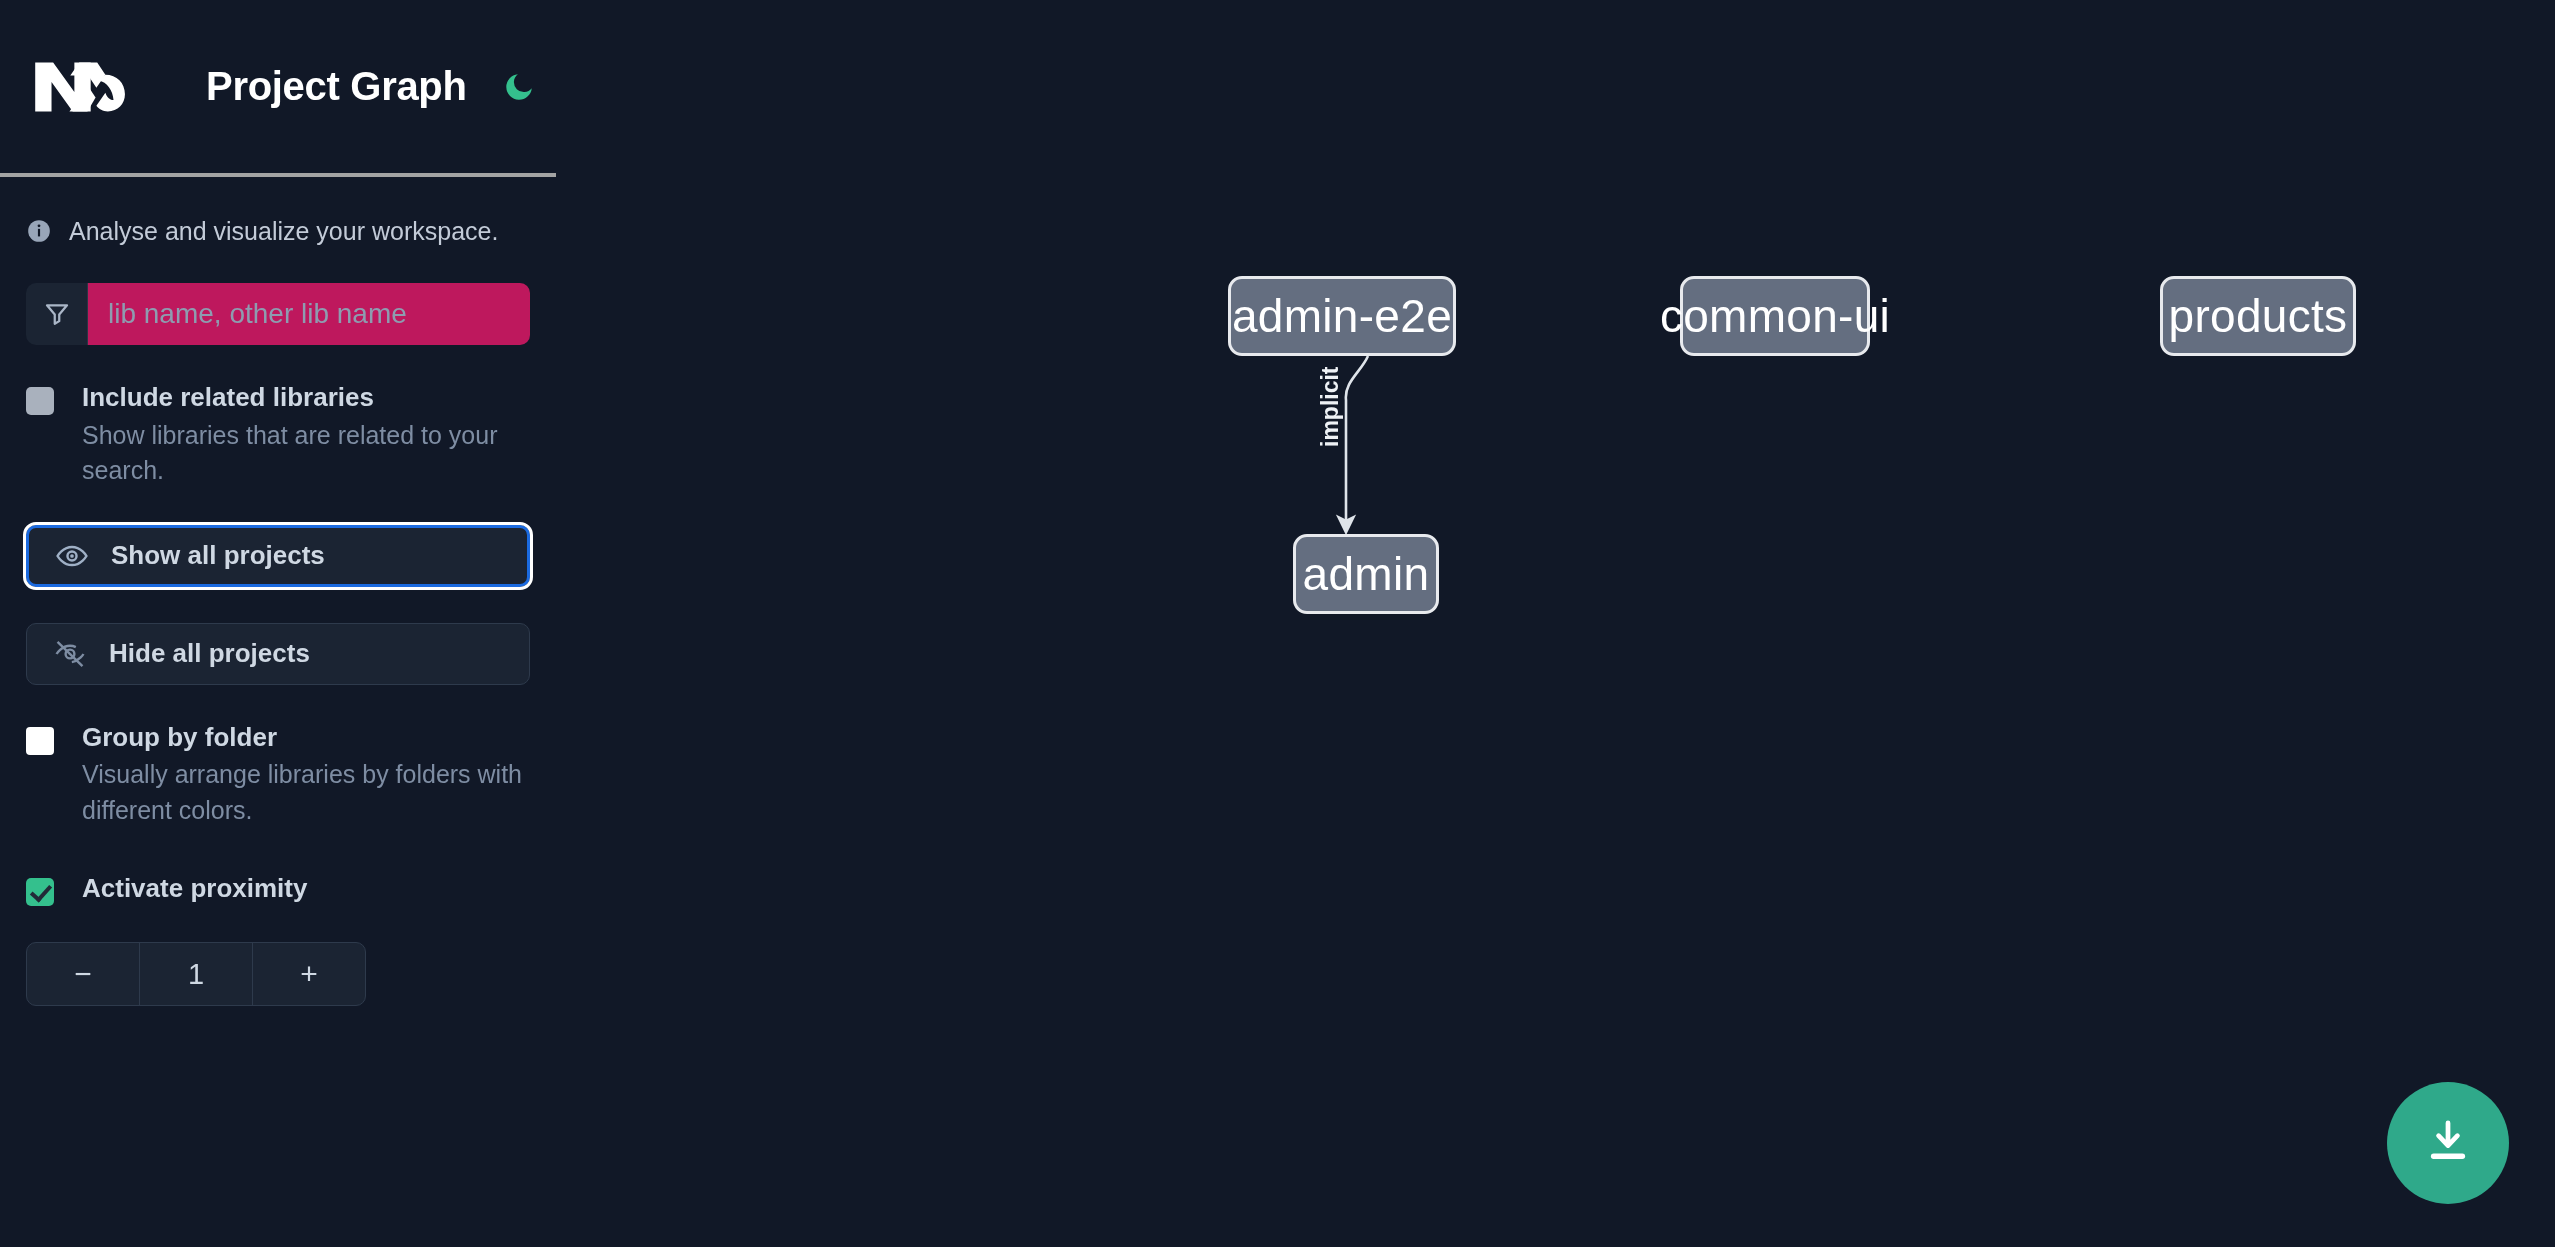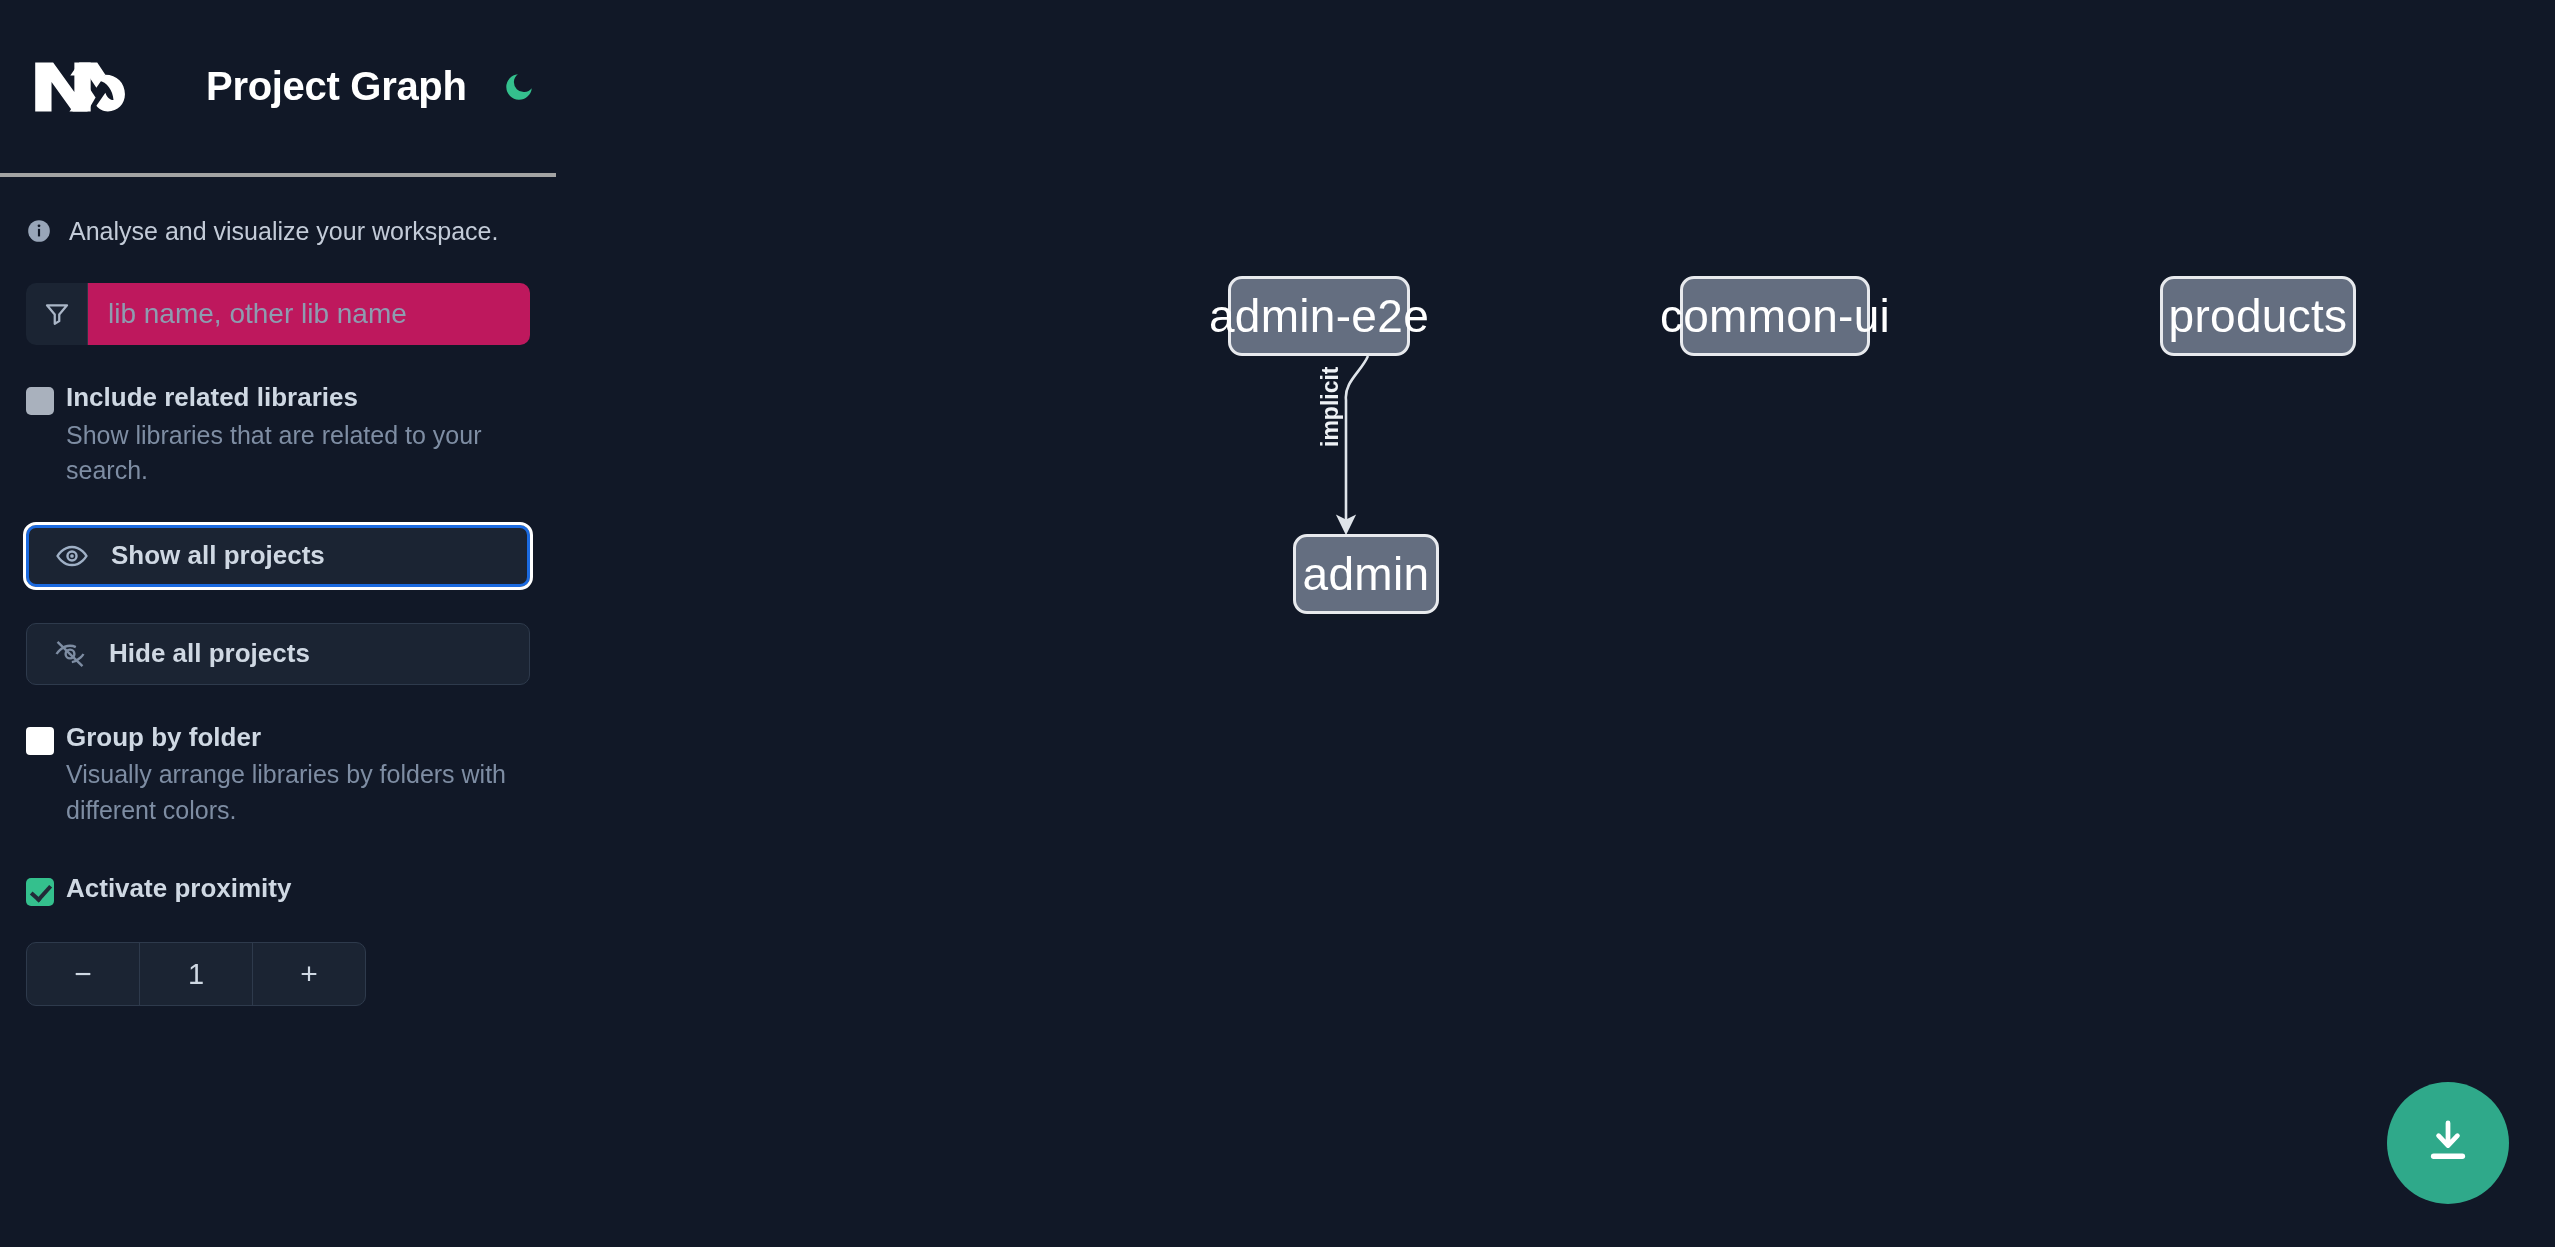--- a/index.html
+++ b/index.html
@@ -70,21 +70,21 @@
     background: #be185d;
     border: 0; outline: none;
     color: #cfd8e3;
     font-family: "Liberation Sans", sans-serif;
     font-size: 28px;
     padding-left: 20px;
   }
   .search-input::placeholder { color: #8e9cb0; }
 
   
-  .check-row { display: flex; gap: 12px; margin-top: 36px; }
+  .check-row { display: flex; gap: 28px; margin-top: 36px; }
   .check-row.tight { margin-top: 44px; }
   .cb {
     width: 28px; height: 28px; flex: 0 0 28px;
     border-radius: 5px; margin-top: 6px;
     position: relative; cursor: pointer;
   }
   .cb.gray { background: #a9b1bd; }
   .cb.white { background: #ffffff; border-radius: 4px; }
   .cb.green { background: #34c08d; }
   .cb.green::after {
@@ -294,21 +294,21 @@
         <marker id="arrow" markerWidth="9" markerHeight="9" refX="6" refY="4.5" orient="auto" markerUnits="strokeWidth">
           <path d="M0,0.6 L8,4.5 L0,8.4 L2,4.5 Z" fill="#dfe4ea"></path>
         </marker>
       </defs>
       <path d="M 812 356 C 805 372 788 382 790 400 L 790 530" fill="none" stroke="#dfe4ea" stroke-width="2.6" marker-end="url(#arrow)"></path>
       <path d="M 2152 356 C 2145 372 2128 382 2130 400 L 2130 530" fill="none" stroke="#dfe4ea" stroke-width="2.6" marker-end="url(#arrow)"></path>
     </svg>
 
     <div class="edge-label" style="left:788px; top:420px;">implicit</div>
 
-    <div class="node" style="left:672px;  top:276px; width:182px; height:80px;">admin-e2e</div>
+    <div class="node" style="left:672px;  top:276px; width:228px; height:80px;">admin-e2e</div>
     <div class="node" style="left:1124px; top:276px; width:190px; height:80px;">common-ui</div>
     <div class="node" style="left:1604px; top:276px; width:196px; height:80px;">products</div>
 
     <div class="node" style="left:737px;  top:534px; width:146px; height:80px;">admin</div>
 
     <button class="fab">
       <span>
         <svg width="54" height="54" viewBox="0 0 24 24">
           <path d="M12 3.5 v9.4 M12 13.6 l4.2 -4.4 M12 13.6 l-4.2 -4.4" fill="none" stroke="#ffffff" stroke-width="2.1" stroke-linecap="round" stroke-linejoin="round"></path>
           <line x1="5.6" y1="18.3" x2="18.4" y2="18.3" stroke="#ffffff" stroke-width="2.4" stroke-linecap="round"></line>

